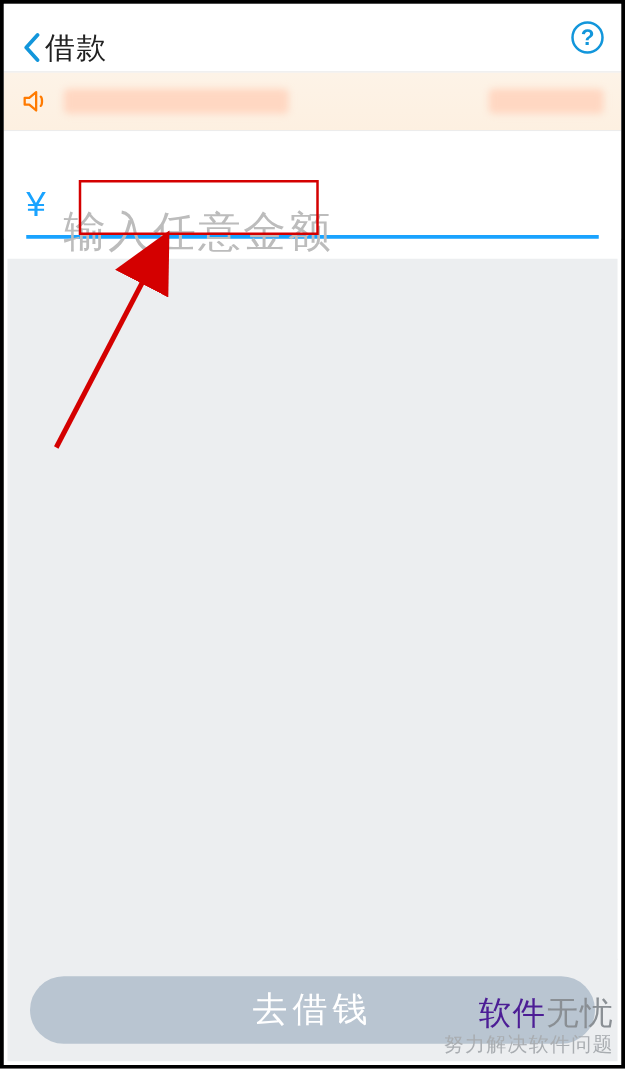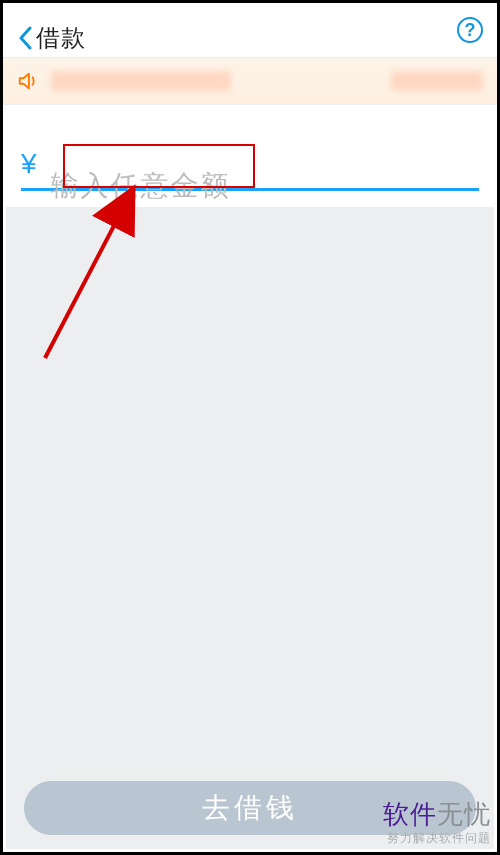--- a/index.html
+++ b/index.html
@@ -32,21 +32,21 @@
     .ann-blur1{ width:180px; height:20px; background:#ffd7c2; border-radius:4px; filter:blur(3px); }
     .ann-blur2{ width:92px; height:20px; background:#ffd7c2; border-radius:4px; filter:blur(3px); margin-left:auto; }
 
     
     .amount-wrap{ padding:34px 18px 0 18px; background:#fff; }
     .amount-row{ display:flex; align-items:center; height:52px;
                  border-bottom:3px solid #19a3ff; gap:14px; }
     .yen{ font-size:28px; color:#19a3ff; font-weight:300; line-height:1; }
     .amt-input{
       flex:1; border:none; outline:none; background:transparent;
-      font-size:28px; color:#333; letter-spacing:2px;margin-top:45px;
+      font-size:34px; color:#333; letter-spacing:2px;margin-top:45px;
     }
     .amt-input::placeholder{ color:#bcbcbc; }
 
     
     .body-fill{
       position:absolute; left:3px; right:3px; top:204px; bottom:84px;
       background:#eceef0;
     }
 
     
@@ -70,21 +70,21 @@
     .arrow{ position:absolute; left:32px; top:180px; width:120px; height:180px; pointer-events:none; }
 
     
     .wm{
       position:absolute; right:6px; bottom:6px; text-align:right;
       line-height:1.15; pointer-events:none; user-select:none;
     }
     .wm-top{ font-size:26px; font-weight:300; letter-spacing:1px; }
     .wm-a{ color:#4c1d95; }
     .wm-b{ color:#8a8f94; }
-    .wm-sub{ font-size:12px; color:#a9adb1; letter-spacing:1px; margin-top:2px; }
+    .wm-sub{ font-size:16px; color:#a9adb1; letter-spacing:1px; margin-top:2px; }
   </style>
 </head>
 <body>
 
 <div class="frame">
 
   <div class="hdr">
     <div class="hdr-left">
       <div class="back">
         <svg width="14" height="24" viewBox="0 0 14 24">

